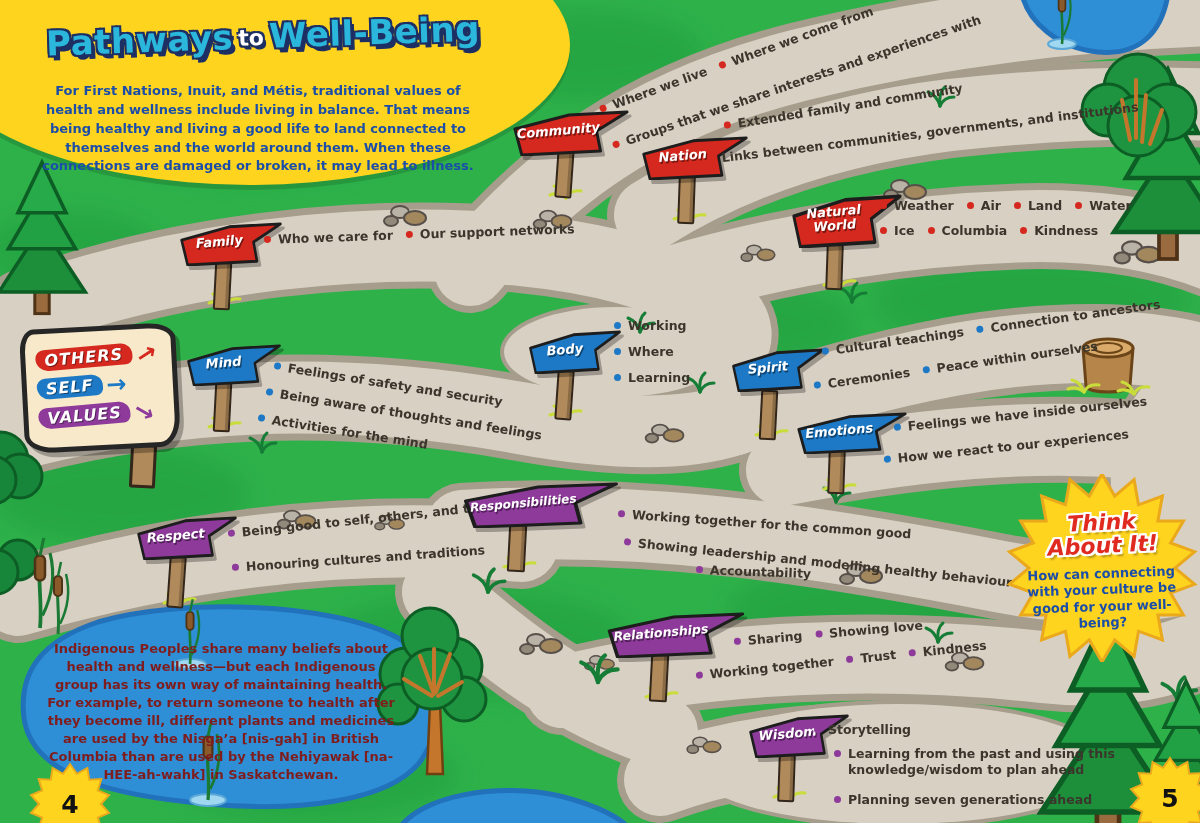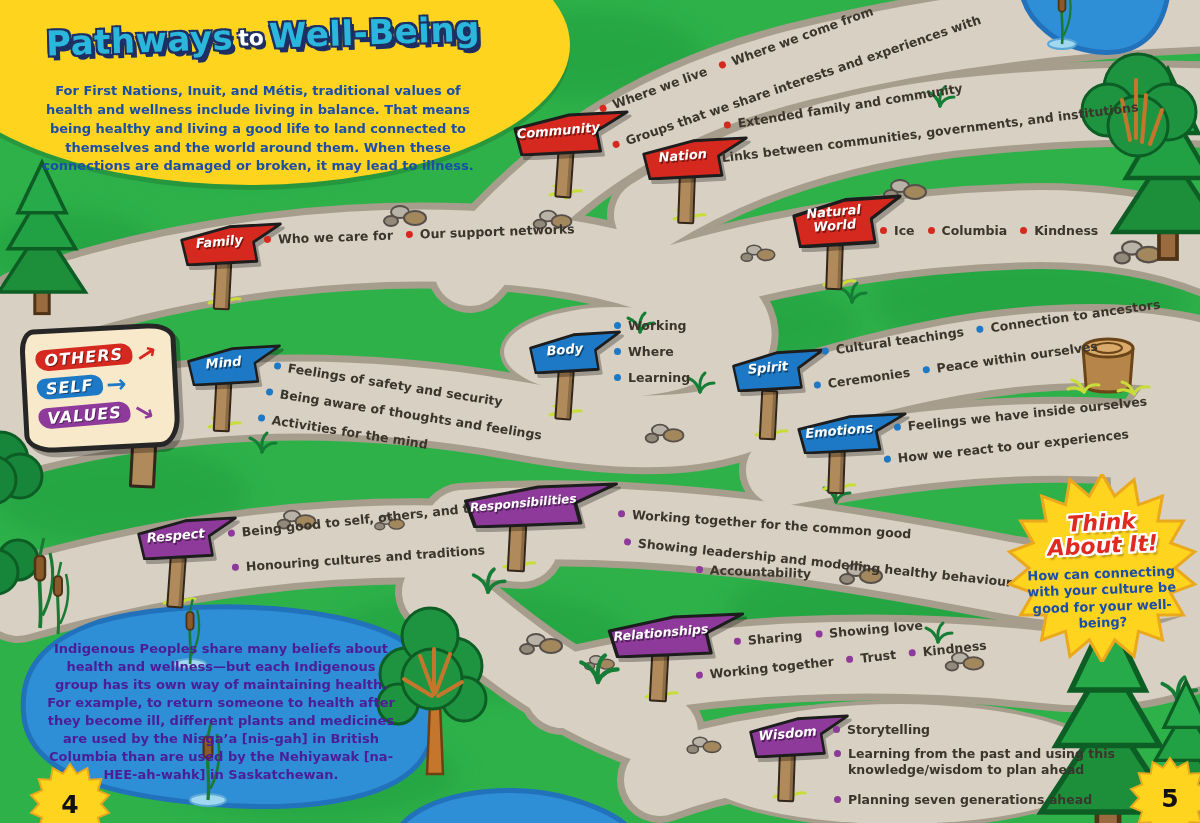--- a/index.html
+++ b/index.html
@@ -55,21 +55,21 @@
   #think svg{position:absolute;left:0;top:0;}
   .think-inner{position:absolute;left:0;top:0;width:100%;height:100%;display:flex;flex-direction:column;
                align-items:center;justify-content:center;text-align:center;}
   .think-title{font-size:22px;font-weight:bold;font-style:italic;color:#e02a20;line-height:1.05;
       text-shadow:-2px 0 0 #fff,2px 0 0 #fff,0 -2px 0 #fff,0 2px 0 #fff,-2px -2px 0 #fff,2px 2px 0 #fff,-2px 2px 0 #fff,2px -2px 0 #fff,3px 4px 2px rgba(0,0,0,.3);
       transform:rotate(-3deg);margin-top:6px;}
   .think-q{width:150px;margin-top:8px;font-size:13px;font-weight:bold;color:#1b4ea8;line-height:1.25;transform:rotate(-2deg);}
 
   
   #fact-text{position:absolute;left:46px;top:640px;width:350px;text-align:center;
-      font-size:13px;font-weight:bold;color:#4c1d95;line-height:1.38;z-index:4;}
+      font-size:13px;font-weight:bold;color:#7f1d1d;line-height:1.38;z-index:4;}
 
   
   .page-star{position:absolute;width:84px;height:84px;z-index:5;}
   .page-star svg{position:absolute;left:0;top:0;}
   .page-num{position:absolute;left:0;top:0;width:84px;height:84px;display:flex;align-items:center;
       justify-content:center;font-size:25px;font-weight:bold;color:#111;}
 </style>
 </head>
 <body>
 
@@ -354,20 +354,38 @@
         </span>
         <span class="bullet-item">
           <span class="dot" style="background: rgb(213, 40, 30);"></span>
           <span>Our support networks</span>
         </span>
       </div>
       <div class="sign-post" style="left: 826px; top: 244px; width: 13px; height: 42px; transform: rotate(2deg);"></div>
       <div class="sign-plank" style="left: 791px; top: 194px; width: 112px; height: 54px;"><svg width="112" height="54" viewBox="0 0 120 46" preserveAspectRatio="none">
       <polygon points="3,19 58,5 117,2 86,21 90,41 10,45" fill="#d5281e" stroke="#1d1d1d" stroke-width="3" stroke-linejoin="round"></polygon>
         </svg><div class="sign-label" style="font-size: 13px;">Natural World</div></div>
+      <div class="bullet-line" style="left: 880px; top: 198px; transform: rotate(0deg);">
+        <span class="bullet-item">
+          <span class="dot" style="background: rgb(213, 40, 30);"></span>
+          <span>Weather</span>
+        </span>
+        <span class="bullet-item">
+          <span class="dot" style="background: rgb(213, 40, 30);"></span>
+          <span>Air</span>
+        </span>
+        <span class="bullet-item">
+          <span class="dot" style="background: rgb(213, 40, 30);"></span>
+          <span>Land</span>
+        </span>
+        <span class="bullet-item">
+          <span class="dot" style="background: rgb(213, 40, 30);"></span>
+          <span>Water</span>
+        </span>
+      </div>
       <div class="bullet-line" style="left: 880px; top: 223px; transform: rotate(0deg);">
         <span class="bullet-item">
           <span class="dot" style="background: rgb(213, 40, 30);"></span>
           <span>Ice</span>
         </span>
         <span class="bullet-item">
           <span class="dot" style="background: rgb(213, 40, 30);"></span>
           <span>Columbia</span>
         </span>
         <span class="bullet-item">
@@ -522,21 +540,21 @@
         </span>
         <span class="bullet-item">
           <span class="dot" style="background: rgb(142, 58, 155);"></span>
           <span>Kindness</span>
         </span>
       </div>
       <div class="sign-post" style="left: 778px; top: 754px; width: 13px; height: 44px; transform: rotate(2deg);"></div>
       <div class="sign-plank" style="left: 748px; top: 714px; width: 102px; height: 44px;"><svg width="102" height="44" viewBox="0 0 120 46" preserveAspectRatio="none">
       <polygon points="3,19 58,5 117,2 86,21 90,41 10,45" fill="#8e3a9b" stroke="#1d1d1d" stroke-width="3" stroke-linejoin="round"></polygon>
         </svg><div class="sign-label" style="font-size: 13px;">Wisdom</div></div>
-      <div class="bullet-line" style="left: 833px; top: 722px; transform: rotate(0deg);">
+      <div class="bullet-line" style="left: 814px; top: 722px; transform: rotate(0deg);">
         <span class="bullet-item">
           <span class="dot" style="background: rgb(142, 58, 155);"></span>
           <span>Storytelling</span>
         </span>
       </div>
       <div class="bullet-line" style="left: 834px; top: 792px; transform: rotate(0deg);">
         <span class="bullet-item">
           <span class="dot" style="background: rgb(142, 58, 155);"></span>
           <span>Planning seven generations ahead</span>
         </span>

